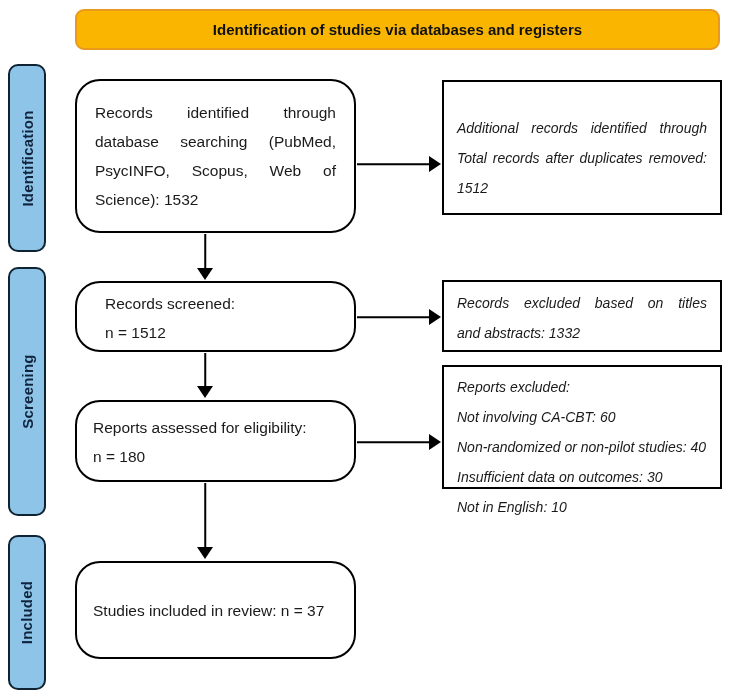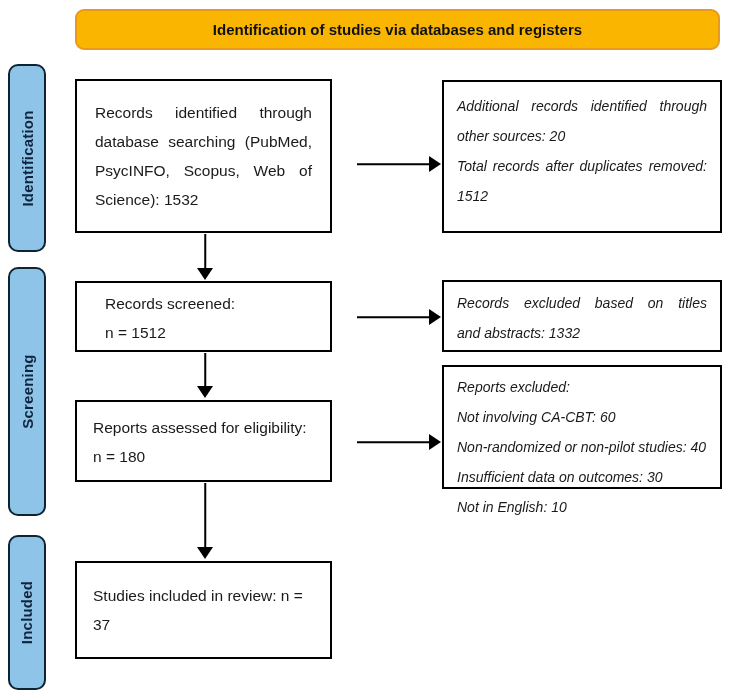--- a/index.html
+++ b/index.html
@@ -37,21 +37,21 @@
     font-size: 15px; font-weight: bold; color: #10243E;
     letter-spacing: 0.2px;
   }
 
   
   .box {
     position: absolute;
     background: #ffffff;
     border: 2px solid var(--box-border, #000000);
   }
-  .main-box { left: 75px; width: 257px; font-size: 15.5px; }
+  .main-box { left: 75px; width: 281px; font-size: 15.5px; border-radius: 25px; }
   .main-box .ln { line-height: 29px; }
   .side-box { left: 442px; width: 280px; font-style: italic; font-size: 14px; }
   .side-box .ln { line-height: 30px; white-space: nowrap; }
   .jl { text-align: justify; text-align-last: justify; white-space: normal !important; }
   .center-v { display: flex; align-items: center; }
 
   
   .varrow { position: absolute; width: 16px; }
   .varrow .shaft {
     position: absolute; left: 50%; transform: translateX(-50%);
@@ -108,23 +108,22 @@
 
   <div class="box main-box" style="top:400px;height:82px;padding:11px 16px 0">
     <div class="ln">Reports assessed for eligibility:</div>
     <div class="ln">n = 180</div>
   </div>
 
   <div class="box main-box center-v" style="top:561px;height:98px;padding:0 16px">
     <div class="ln">Studies included in review: n = 37</div>
   </div>
 
-  <div class="box side-box" style="top:80px;height:153px;padding:9px 13px 0">
+  <div class="box side-box" style="top:80px;height:135px;padding:31px 13px 0">
     <div class="ln jl">Additional records identified through</div>
-    <div class="ln">other sources: 20</div>
     <div class="ln jl">Total records after duplicates removed:</div>
     <div class="ln">1512</div>
   </div>
 
   <div class="box side-box" style="top:280px;height:72px;padding:6px 13px 0">
     <div class="ln jl">Records excluded based on titles</div>
     <div class="ln">and abstracts: 1332</div>
   </div>
 
   <div class="box side-box" style="top:365px;height:124px;padding:5px 13px 0">

